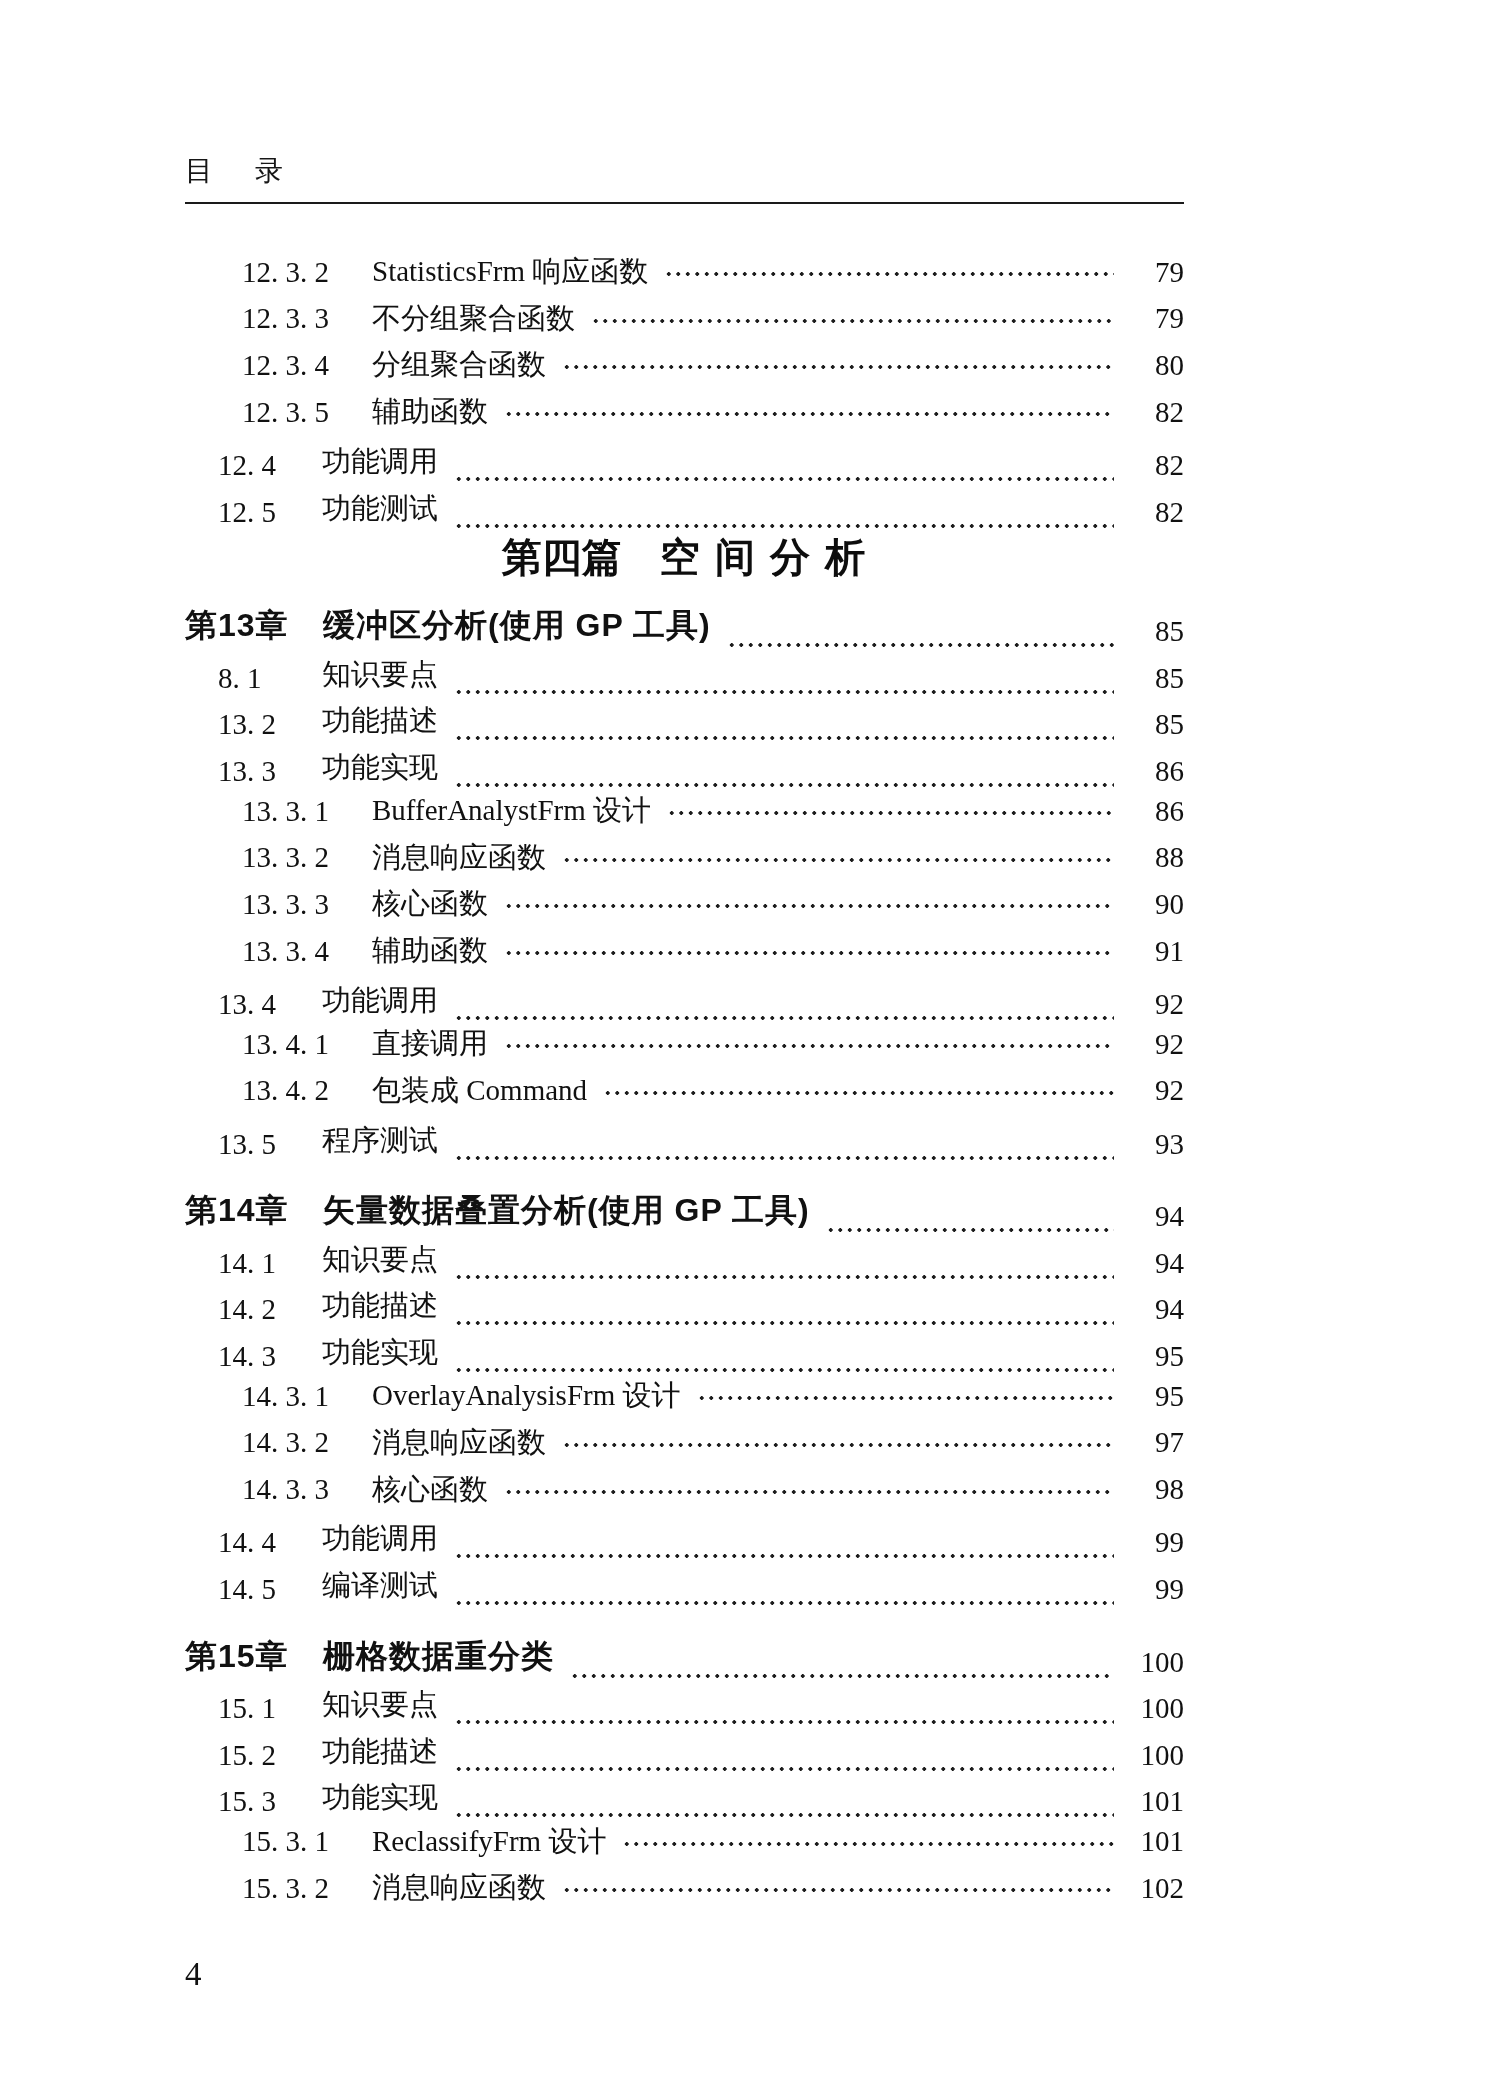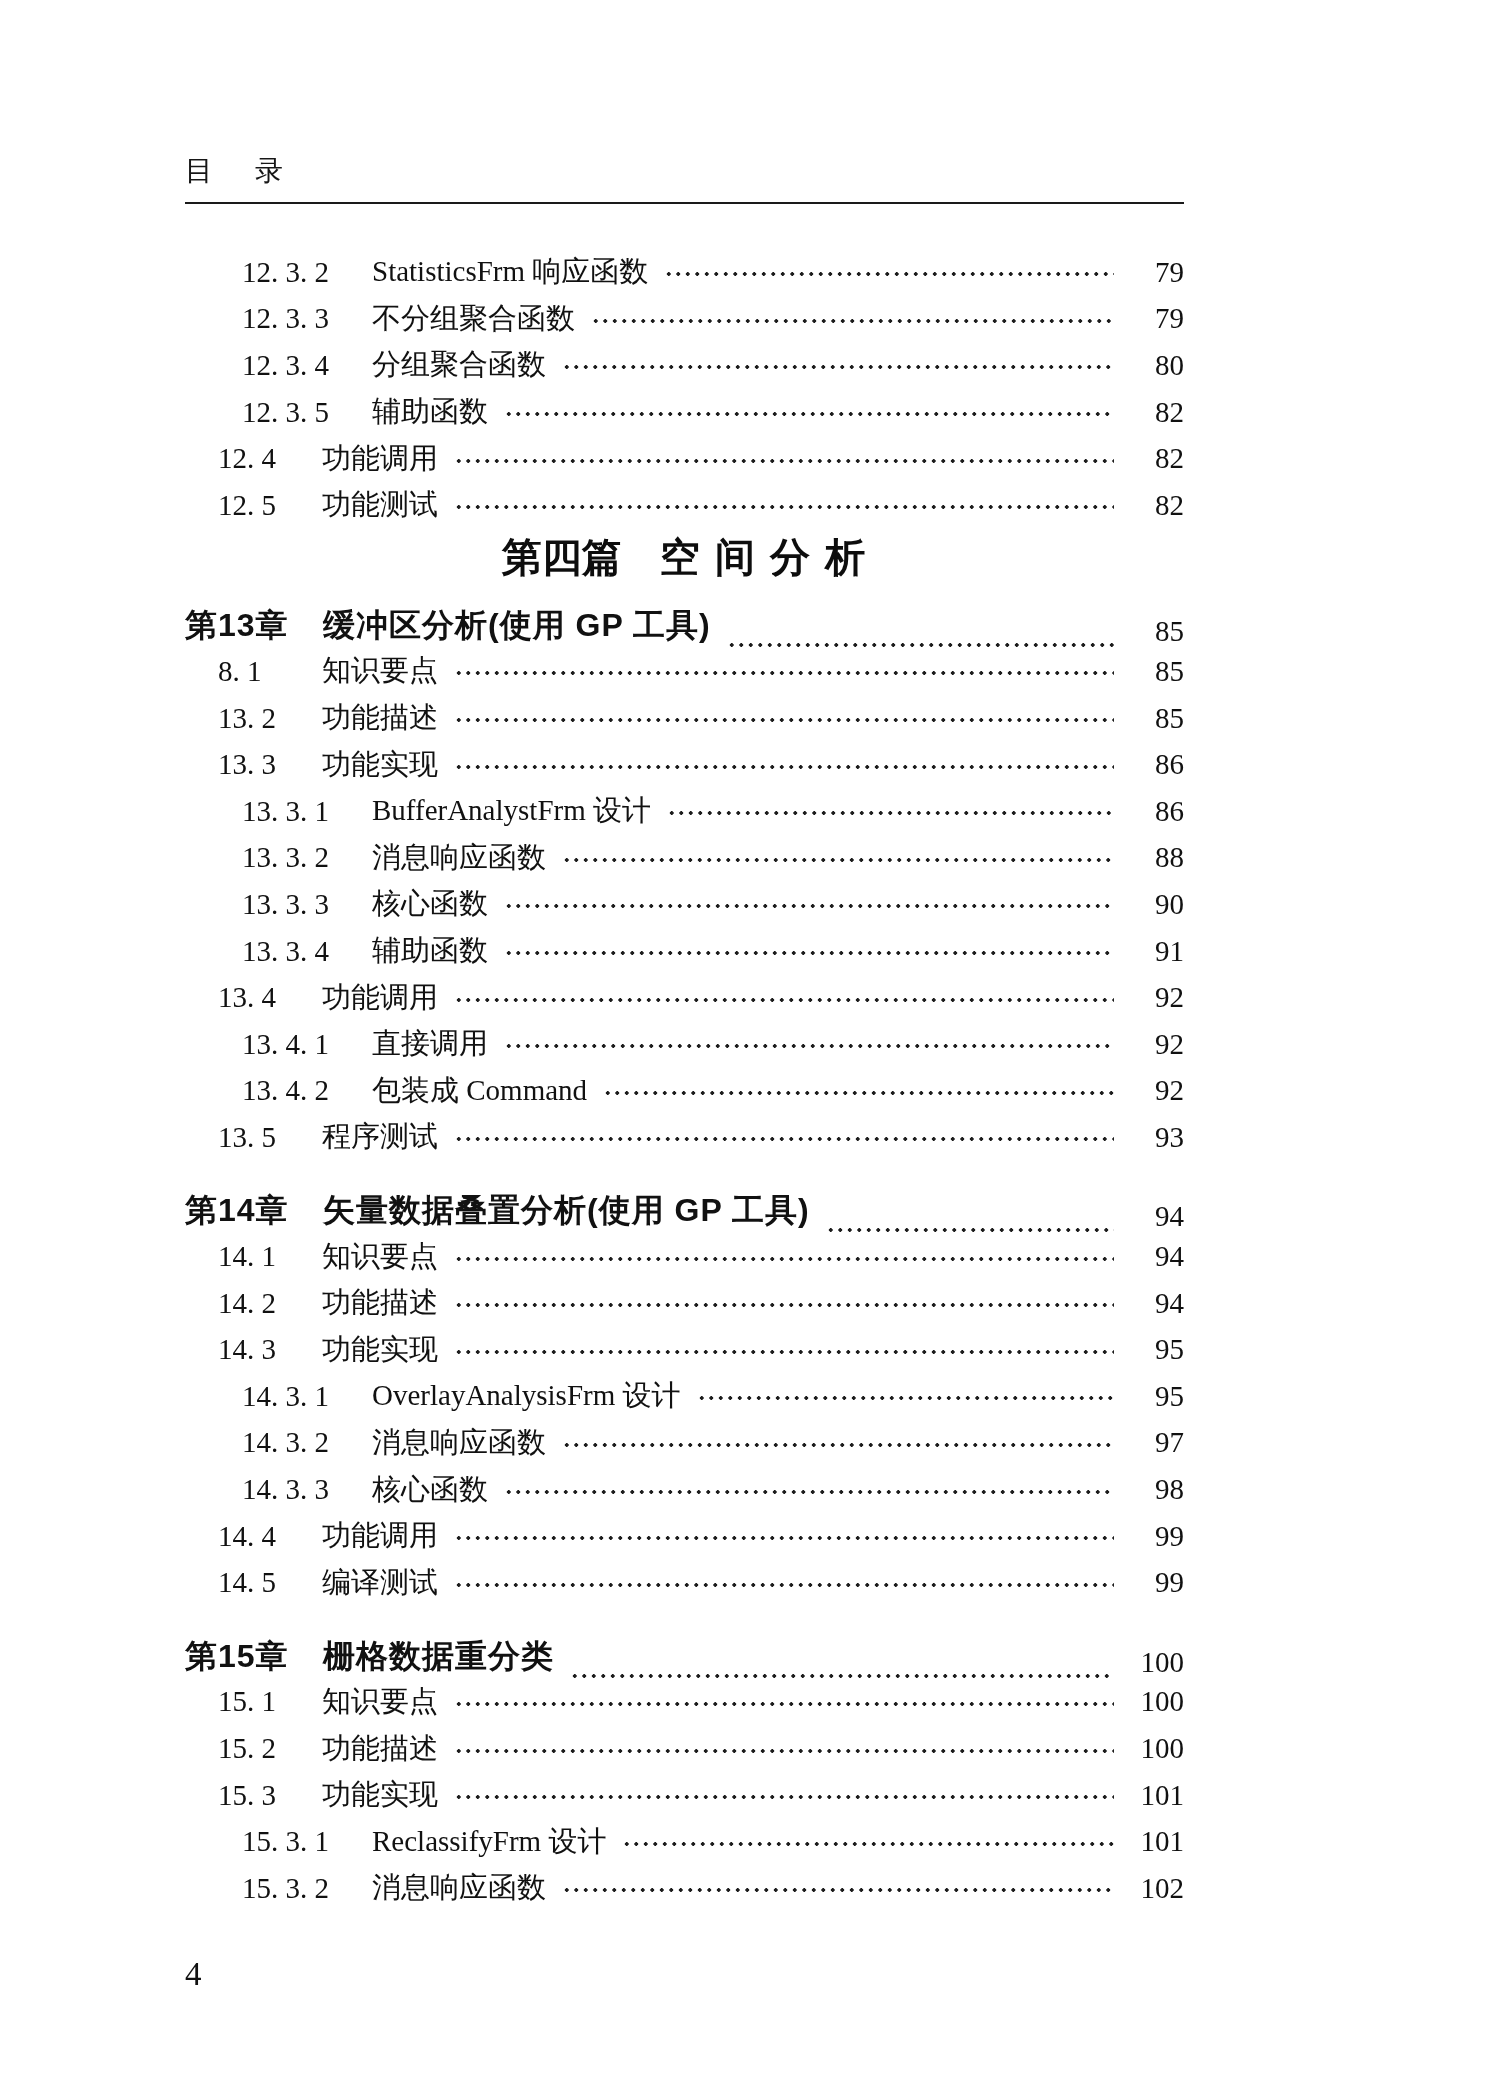--- a/index.html
+++ b/index.html
@@ -57,21 +57,21 @@
     flex: none;
     width: 58px;
     text-align: right;
     font-size: 29px;
     font-family: "Liberation Serif", "DejaVu Serif", serif;
     font-weight: normal;
   }
 
   
   .row.lvl1 { padding-left: 0; align-items: flex-end; }
-  .row.lvl2 { padding-left: 33px; }
+  .row.lvl2 { padding-left: 33px; align-items: flex-end; }
   .row.lvl3 { padding-left: 57px; }
 
   .row.lvl1 .num,
   .row.lvl1 .title {
     font-family: "Liberation Sans", "DejaVu Sans", sans-serif;
     font-weight: bold;
     font-size: 32px;
     letter-spacing: 1px;
   }
   .row.lvl1 .num { min-width: 124px; margin-right: 14px; }

